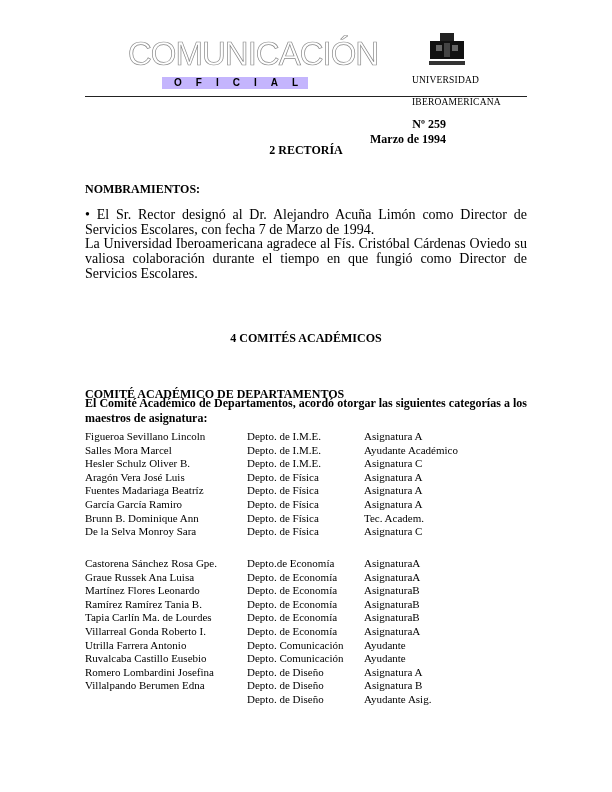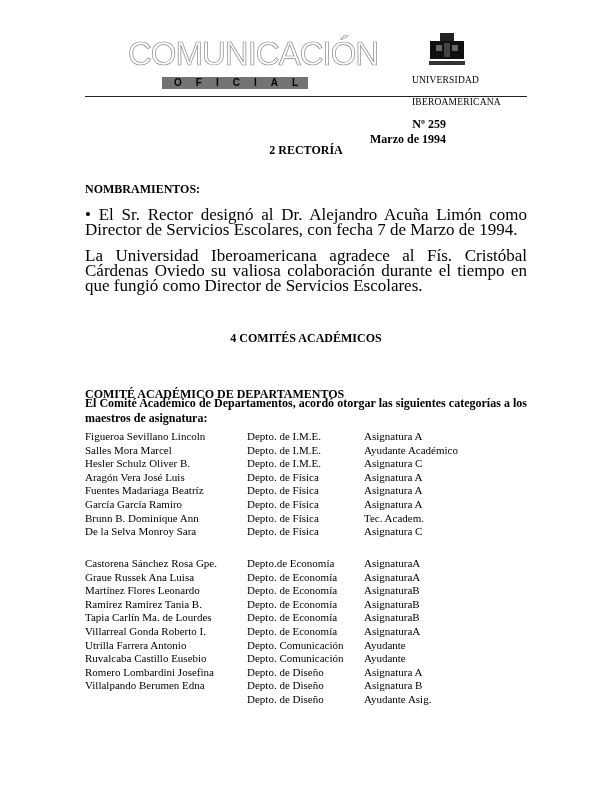--- a/index.html
+++ b/index.html
@@ -15,21 +15,21 @@
       position: absolute; left: 128px; top: 36px;
       font-family: "Liberation Sans", "DejaVu Sans", sans-serif;
       font-size: 33px; letter-spacing: -1px;
       color: #fff;
       -webkit-text-stroke: 0.7px #8a8a8a;
       line-height: 36px;
       white-space: nowrap;
     }
     .oficial-bar {
       position: absolute; left: 162px; top: 77px; width: 146px; height: 12px;
-      background: #737373;
+      background: #c4b5fd;
       font-family: "Liberation Sans", "DejaVu Sans", sans-serif;
       font-weight: bold; font-size: 10px; line-height: 12px;
       letter-spacing: 14px; text-indent: 12px;
       color: #000; white-space: nowrap; overflow: hidden;
     }
     .logo-block {
       position: absolute; left: 402px; top: 33px; width: 90px; text-align: center;
     }
     .logo-emblem {
       width: 42px; height: 34px; margin: 0 auto; position: relative;
@@ -51,21 +51,21 @@
     .section-heading {
       position: absolute; left: 85px; width: 442px; text-align: center;
       font-weight: bold; font-size: 12px; line-height: 14px;
     }
     .subheading {
       position: absolute; left: 85px; width: 442px;
       font-weight: bold; font-size: 12px; line-height: 14px;
     }
     .para {
       position: absolute; left: 85px; width: 442px;
-      font-size: 17px; line-height: 15px; text-align: justify;
+      font-size: 14px; line-height: 15px; text-align: justify;
     }
     .para.bold { font-weight: bold; font-size: 12px; }
 
     .roster { position: absolute; left: 85px; width: 450px; }
     .roster-row {
       height: 13.6px; font-size: 11px; line-height: 13.6px; white-space: nowrap; position: relative;
     }
     .roster-row span { position: absolute; top: 0; }
     .c-name { left: 0; }
     .c-dept { left: 162px; }
@@ -97,21 +97,21 @@
   <div class="header-rule"></div>
 
   <div class="right-meta">
     <div>Nº 259</div>
     <div>Marzo de 1994</div>
   </div>
 
   <div class="section-heading" style="top:143px;">2 RECTORÍA</div>
   <div class="subheading" style="top:182px;">NOMBRAMIENTOS:</div>
   <div class="para" style="top:207px;">• El Sr. Rector designó al Dr. Alejandro Acuña Limón como Director de Servicios Escolares, con fecha 7 de Marzo de 1994.</div>
-  <div class="para" style="top:248px;font-family:Liberation Serif, serif;">La Universidad Iberoamericana agradece al Fís. Cristóbal Cárdenas Oviedo su valiosa colaboración durante el tiempo en que fungió como Director de Servicios Escolares.</div>
+  <div class="para" style="top:236px;font-family:Liberation Serif, serif;">La Universidad Iberoamericana agradece al Fís. Cristóbal Cárdenas Oviedo su valiosa colaboración durante el tiempo en que fungió como Director de Servicios Escolares.</div>
 
   <div class="section-heading" style="top:331px;">4  COMITÉS ACADÉMICOS</div>
   <div class="subheading" style="top:371px;margin-top:16px;">COMITÉ ACADÉMICO DE DEPARTAMENTOS</div>
   <div class="para bold" style="top:396px;">El Comité Académico de Departamentos, acordó otorgar las siguientes categorías a los maestros de asignatura:</div>
 
   <div class="roster" style="top:430px;">
     <div class="roster-row">
         <span class="c-name">Figueroa Sevillano Lincoln</span>
         <span class="c-dept">Depto. de  I.M.E.</span>
         <span class="c-cat">Asignatura A</span>

